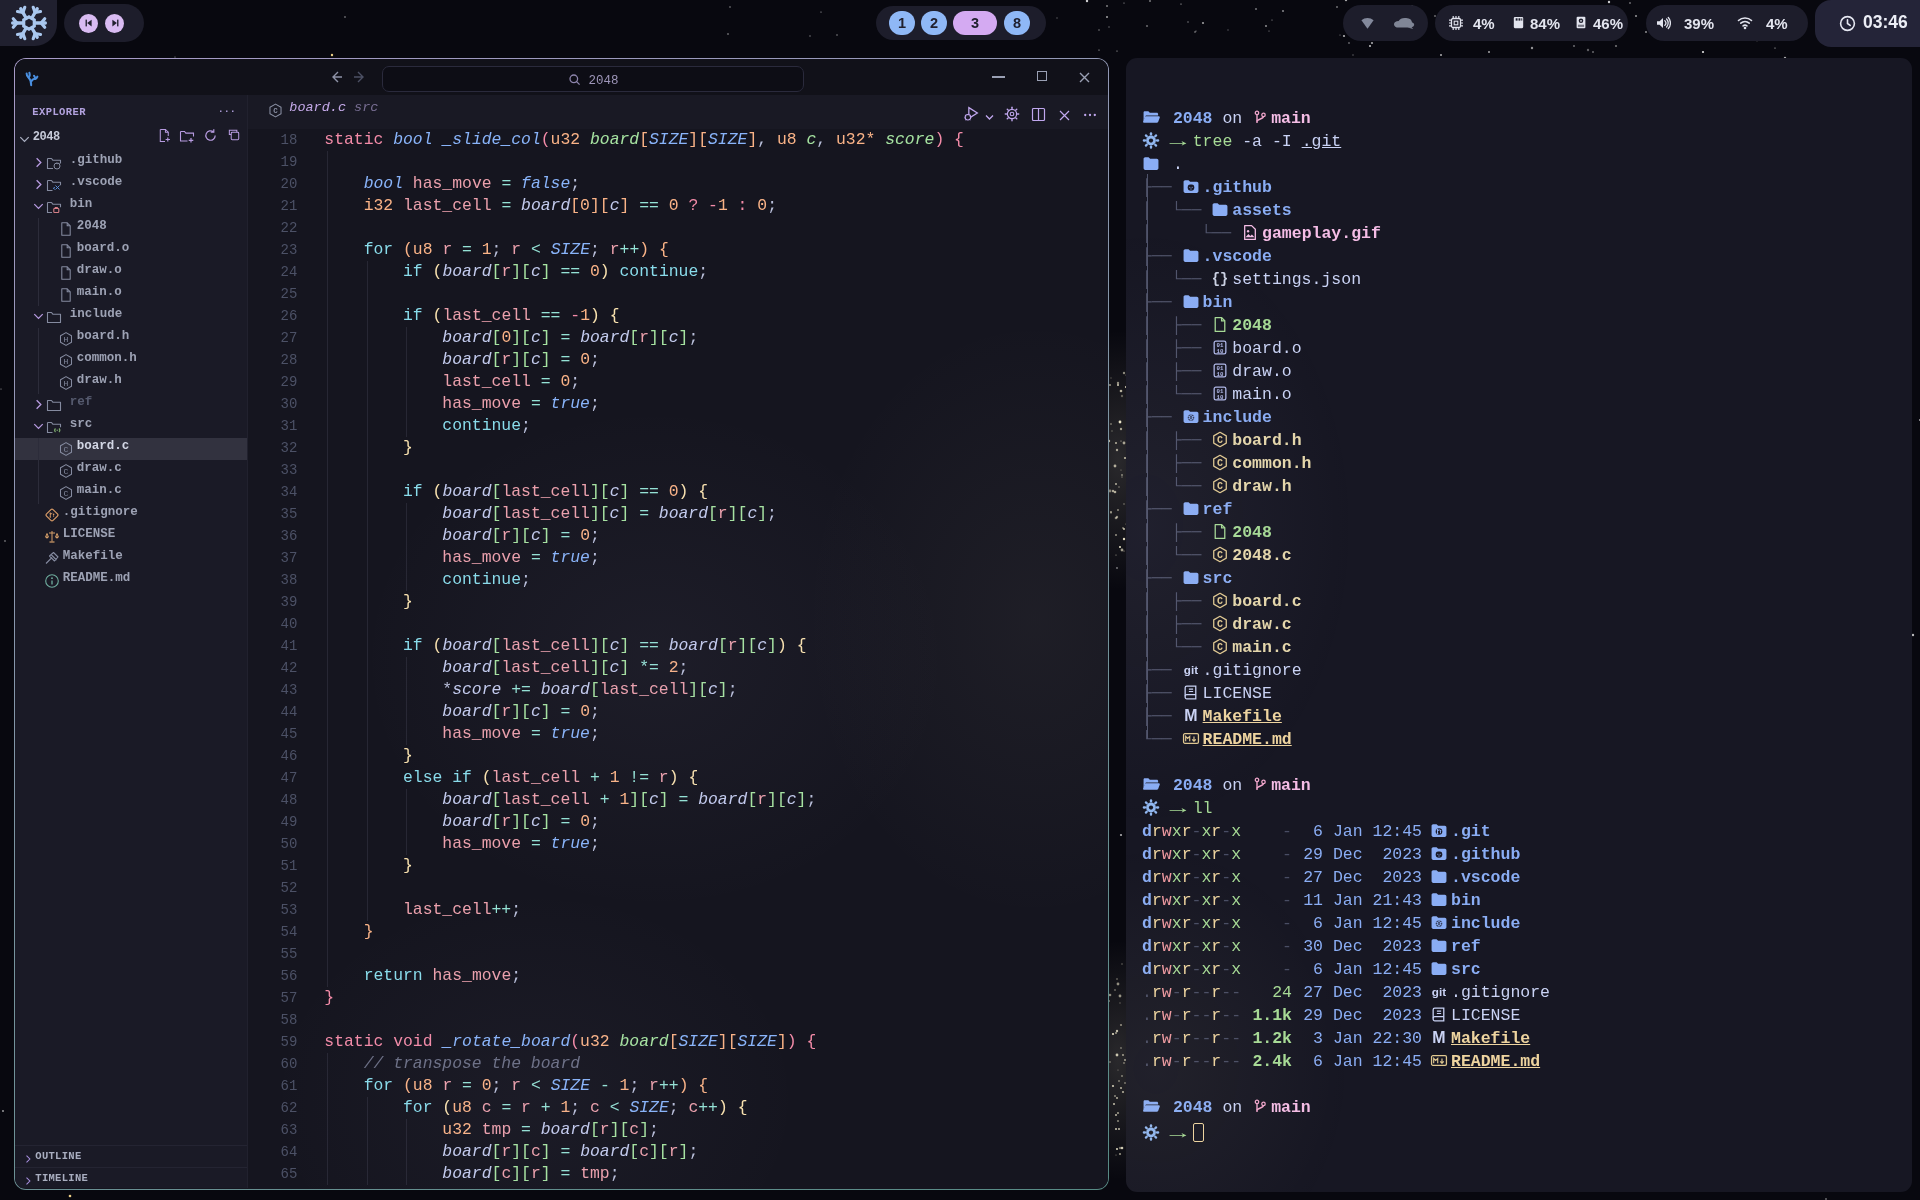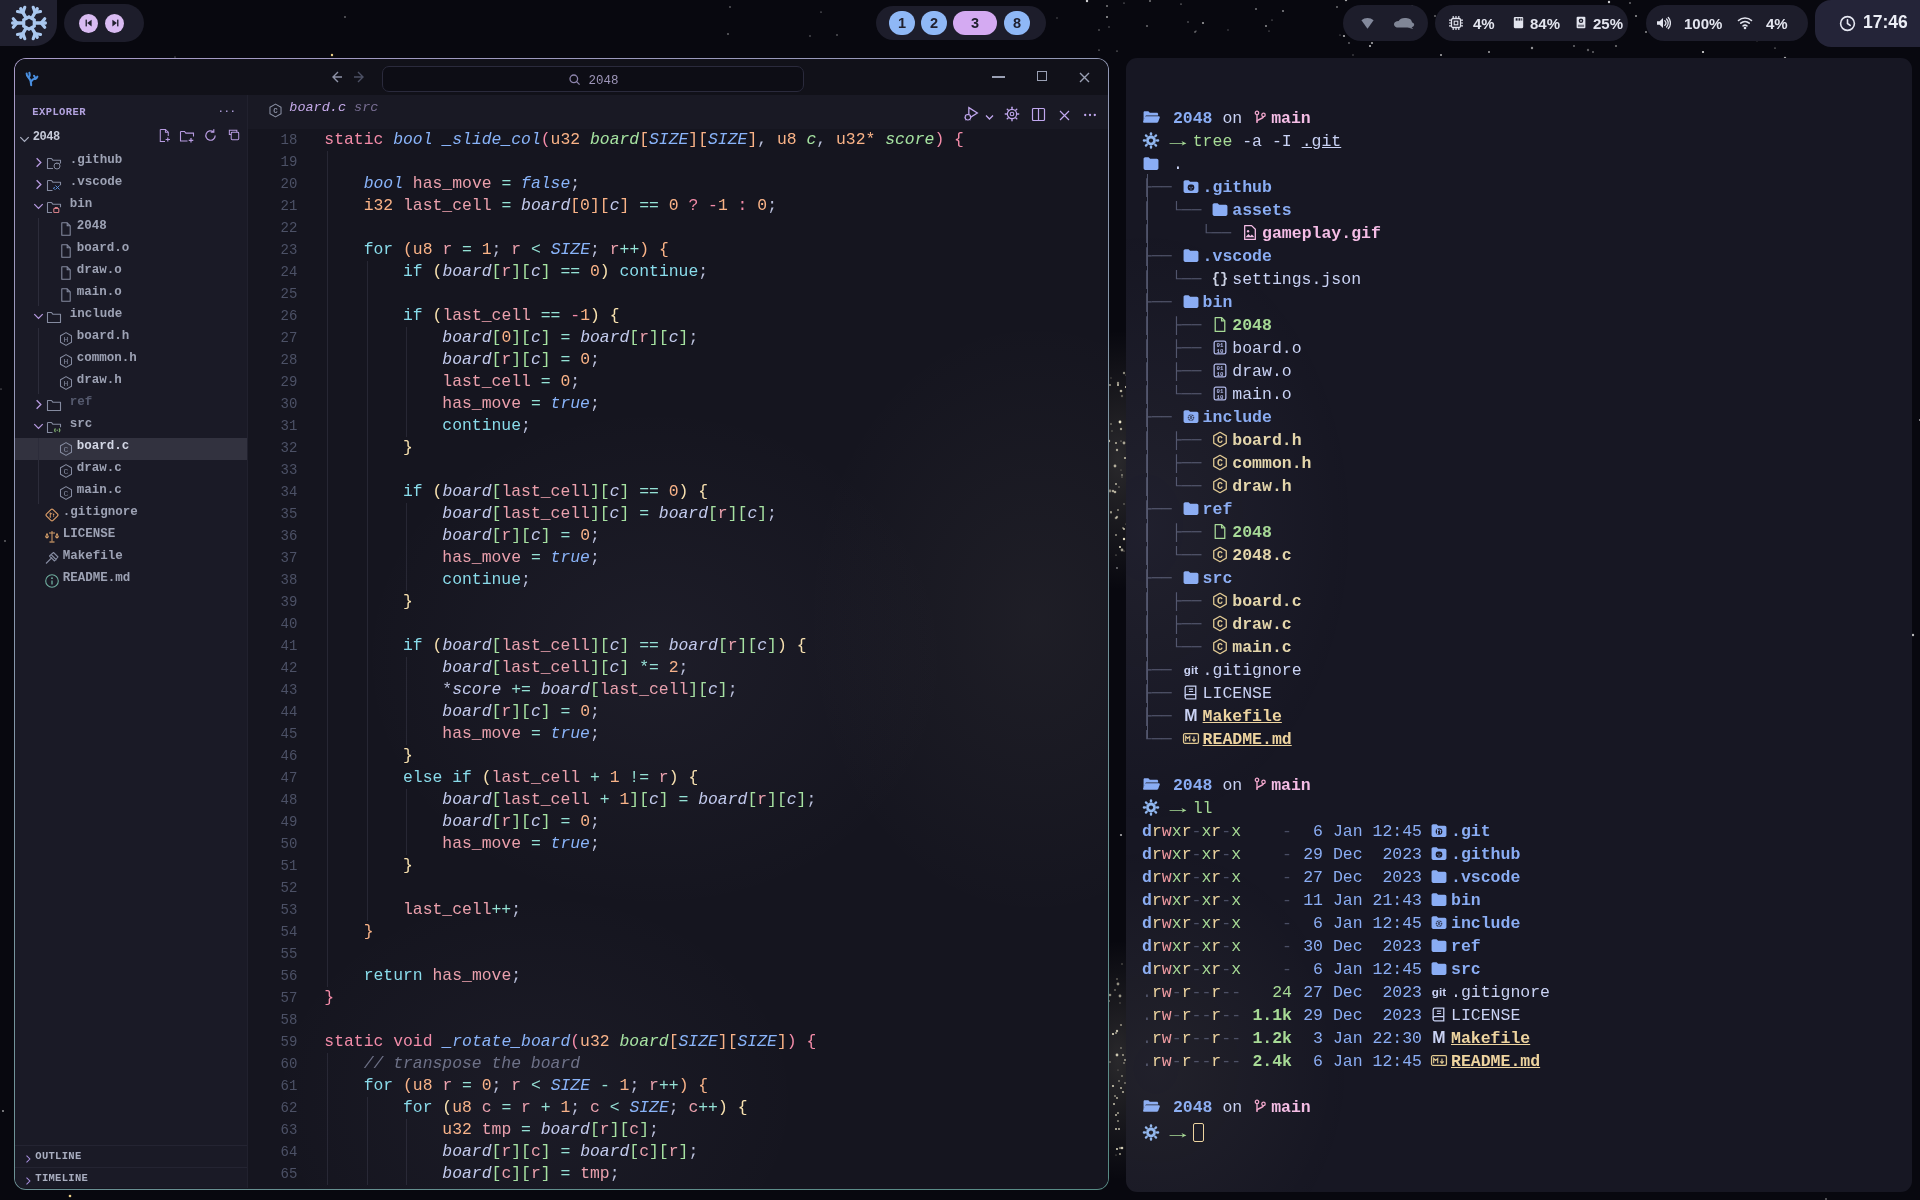--- a/index.html
+++ b/index.html
@@ -586,42 +586,42 @@
           <rect x="8" y="3.5" width="2" height="2.5" fill="#1d1d2b"></rect>
           <rect x="11" y="3.5" width="1" height="2.5" fill="#1d1d2b"></rect>
         </svg></div>
   <div class="stat" style="left:95px">84%</div>
   <div class="tic" style="left:139px;top:10px"><svg width="14" height="15" viewBox="0 0 16 16" fill="none" style="">
           <rect x="3" y="1.5" width="10" height="13" rx="1.2" fill="#e2e4ee"></rect>
           <circle cx="8" cy="6" r="2.6" fill="#1d1d2b"></circle>
           <circle cx="8" cy="6" r="1" fill="#e2e4ee"></circle>
           <rect x="4.5" y="10.5" width="7" height="2.5" fill="#1d1d2b" opacity=".55"></rect>
         </svg></div>
-  <div class="stat" style="left:158px">25%</div>
+  <div class="stat" style="left:158px">46%</div>
 </div>
 <div class="pill" style="left:1646px;top:5px;width:162px;height:36px;border-radius:18px">
   <div class="tic" style="left:9px;top:10px"><svg width="16" height="16" viewBox="0 0 16 16" fill="none" style="">
           <path d="M2 6.2v3.6h2.6L8 13V3L4.6 6.2z" fill="#e2e4ee"></path>
           <path d="M9.8 5.6a3.4 3.4 0 0 1 0 4.8M11.6 4a5.9 5.9 0 0 1 0 8M13.3 2.5a8.2 8.2 0 0 1 0 11" stroke="#e2e4ee" stroke-width="1.3" fill="none" stroke-linecap="round"></path>
         </svg></div>
-  <div class="stat" style="left:38px">100%</div>
+  <div class="stat" style="left:38px">39%</div>
   <div class="tic" style="left:90px;top:10px"><svg width="18" height="16" viewBox="0 0 16 16" fill="none" style="">
           <path d="M1.5 5.5a9.5 9.5 0 0 1 13 0" stroke="#e2e4ee" stroke-width="1.6" fill="none" stroke-linecap="round"></path>
           <path d="M3.8 8.2a6.3 6.3 0 0 1 8.4 0" stroke="#e2e4ee" stroke-width="1.6" fill="none" stroke-linecap="round"></path>
           <path d="M6.1 10.9a3 3 0 0 1 3.8 0" stroke="#e2e4ee" stroke-width="1.6" fill="none" stroke-linecap="round"></path>
           <circle cx="8" cy="13" r="1.3" fill="#e2e4ee"></circle>
         </svg></div>
   <div class="stat" style="left:120px">4%</div>
 </div>
 <div id="clocktile">
   <div class="tic" style="left:24px;top:15px"><svg width="17" height="17" viewBox="0 0 16 16" fill="none" style="">
           <circle cx="8" cy="8" r="6.5" stroke="#e6e8f2" stroke-width="1.5"></circle>
           <path d="M8 4.5V8l2.5 1.8" stroke="#e6e8f2" stroke-width="1.5" fill="none" stroke-linecap="round"></path>
         </svg></div>
-  <div id="clocktext">17:46</div>
+  <div id="clocktext">03:46</div>
 </div>
 </div>
 <div id="vswin">
     <div id="vsin">
 
 <div id="tbar"></div>
 <div style="position:absolute;left:8px;top:11px"><svg width="18" height="18" viewBox="0 0 18 18" fill="none" style="">
           <path d="M8.2 15.2C8.2 12 7.6 9.6 5.6 7.6" stroke="#4a8fdf" stroke-width="2" stroke-linecap="round" fill="none"></path>
           <path d="M5.6 7.6C4.4 6.4 3.4 5.2 3.6 3.4" stroke="#4a8fdf" stroke-width="2" stroke-linecap="round" fill="none"></path>
           <path d="M5.6 7.6C6.8 6.4 7 4.6 6.4 2.8" stroke="#4a8fdf" stroke-width="2" stroke-linecap="round" fill="none"></path>

